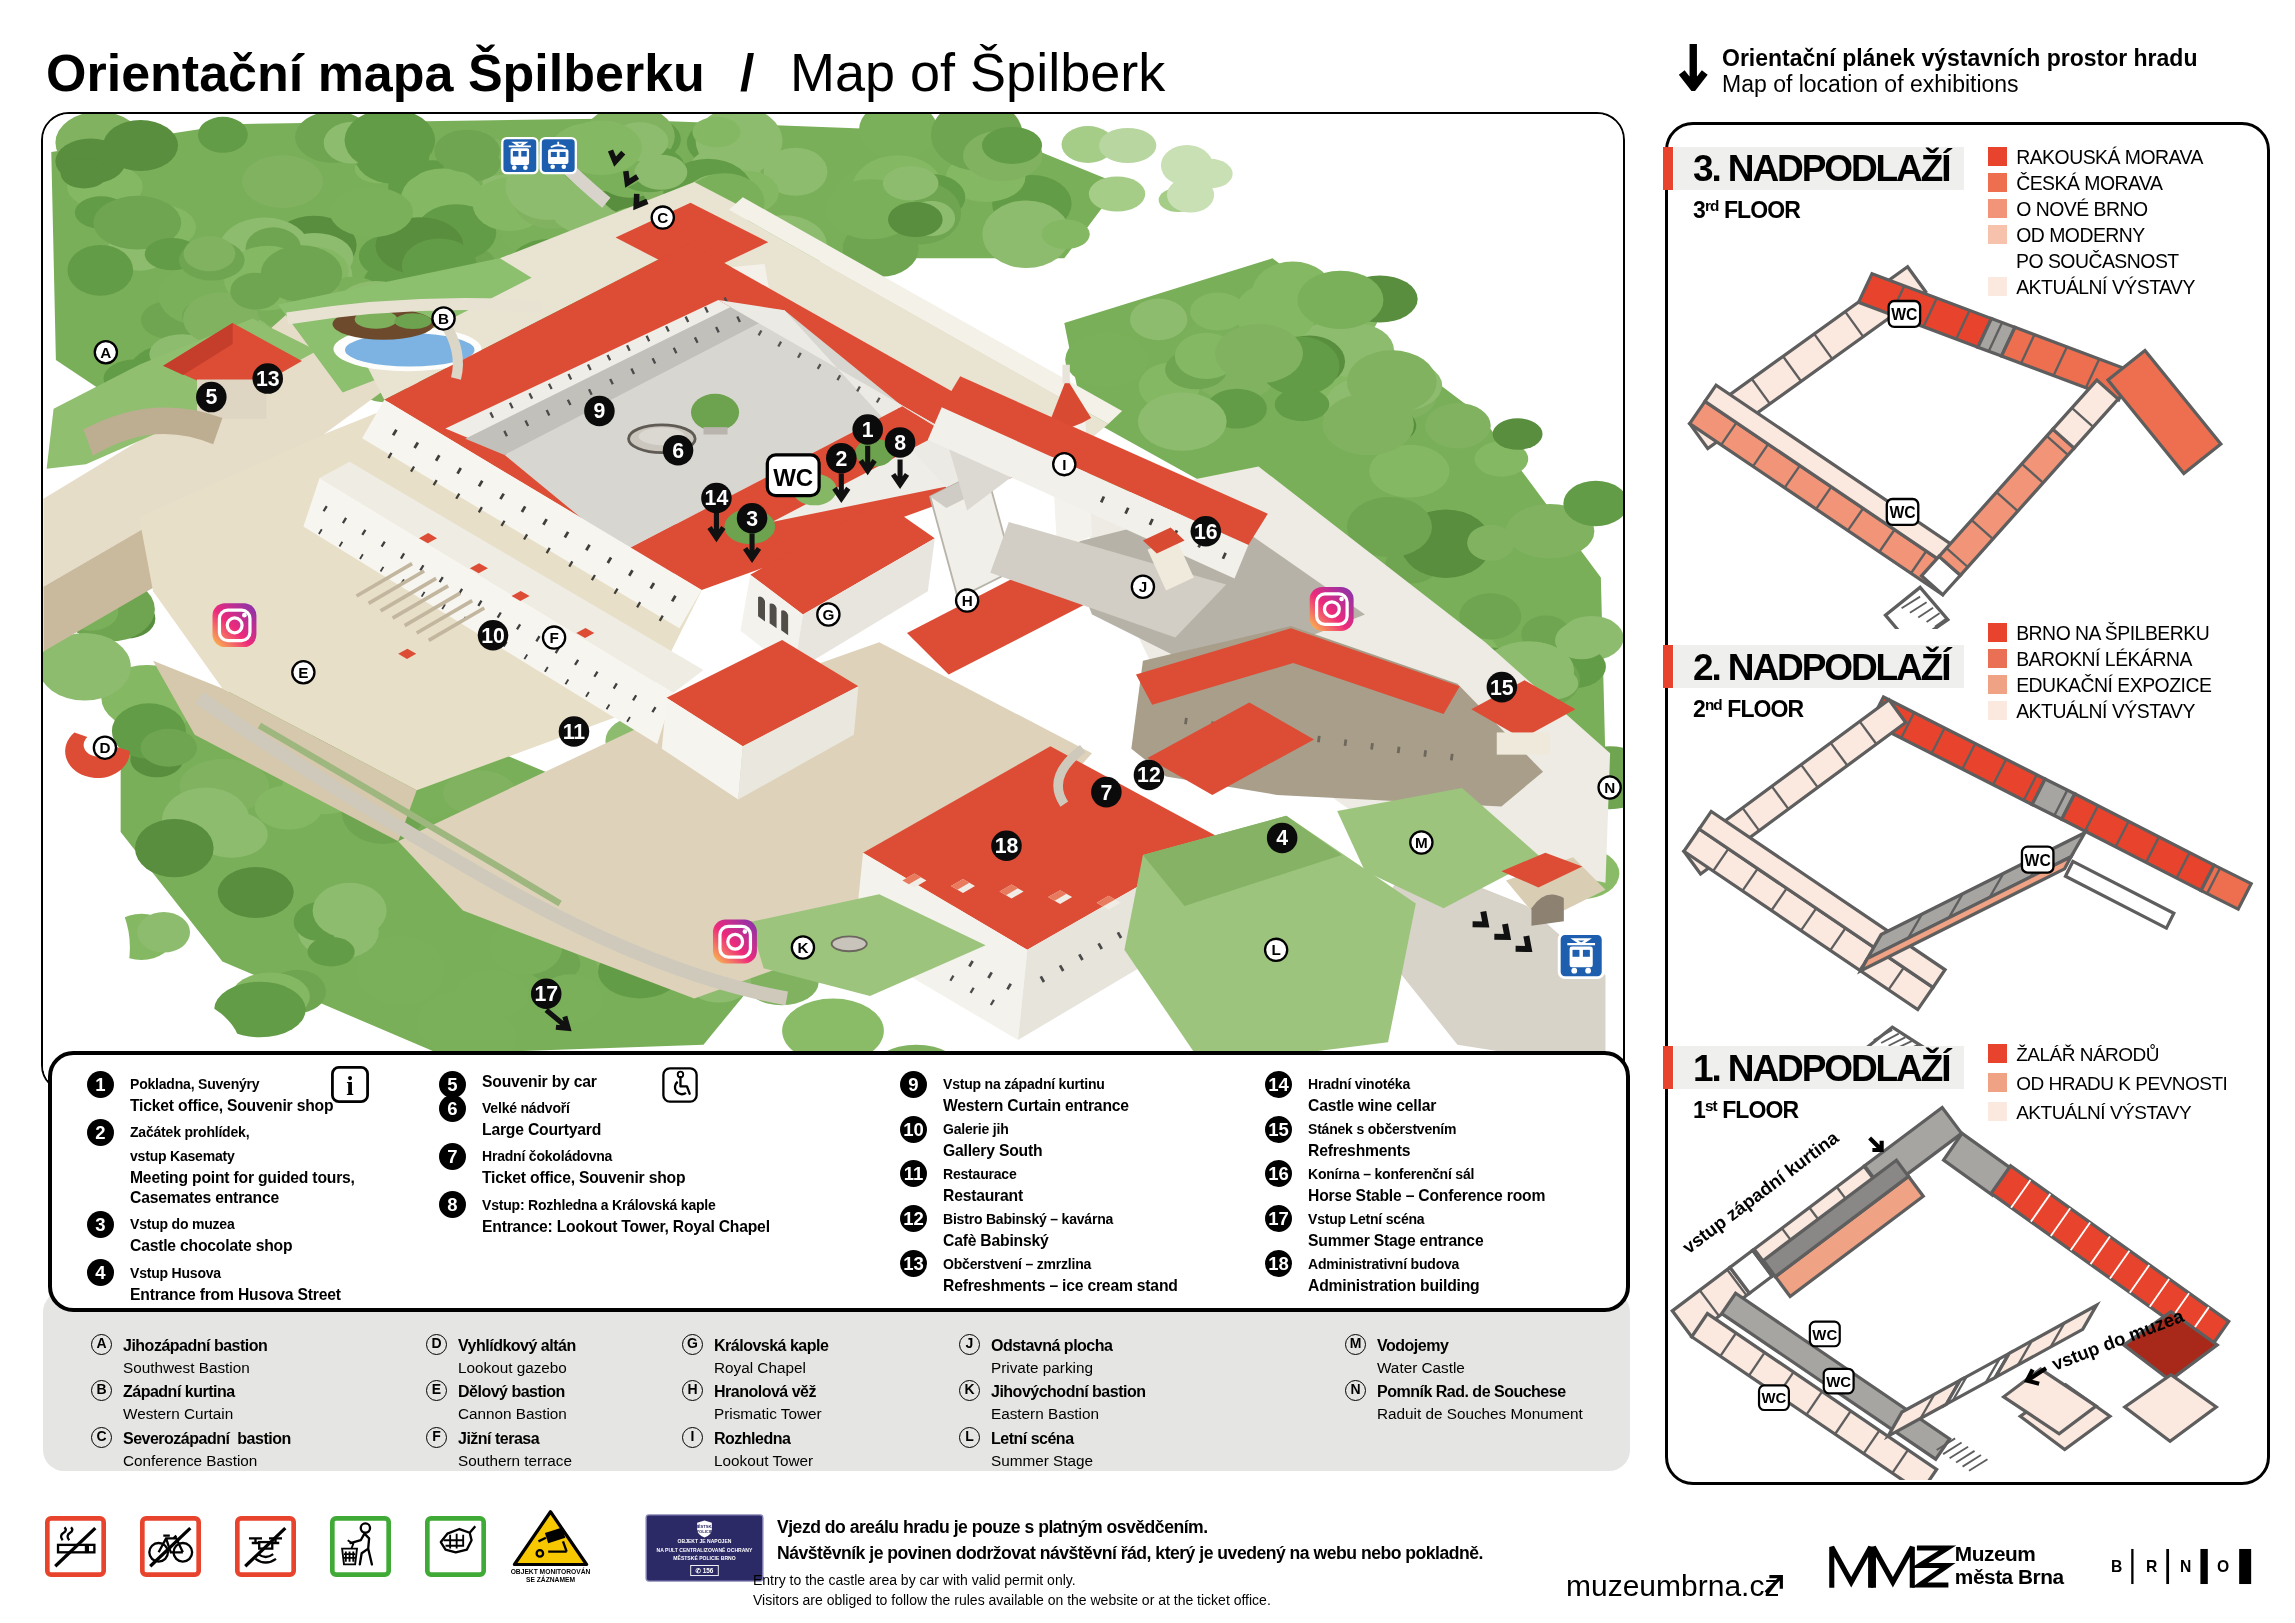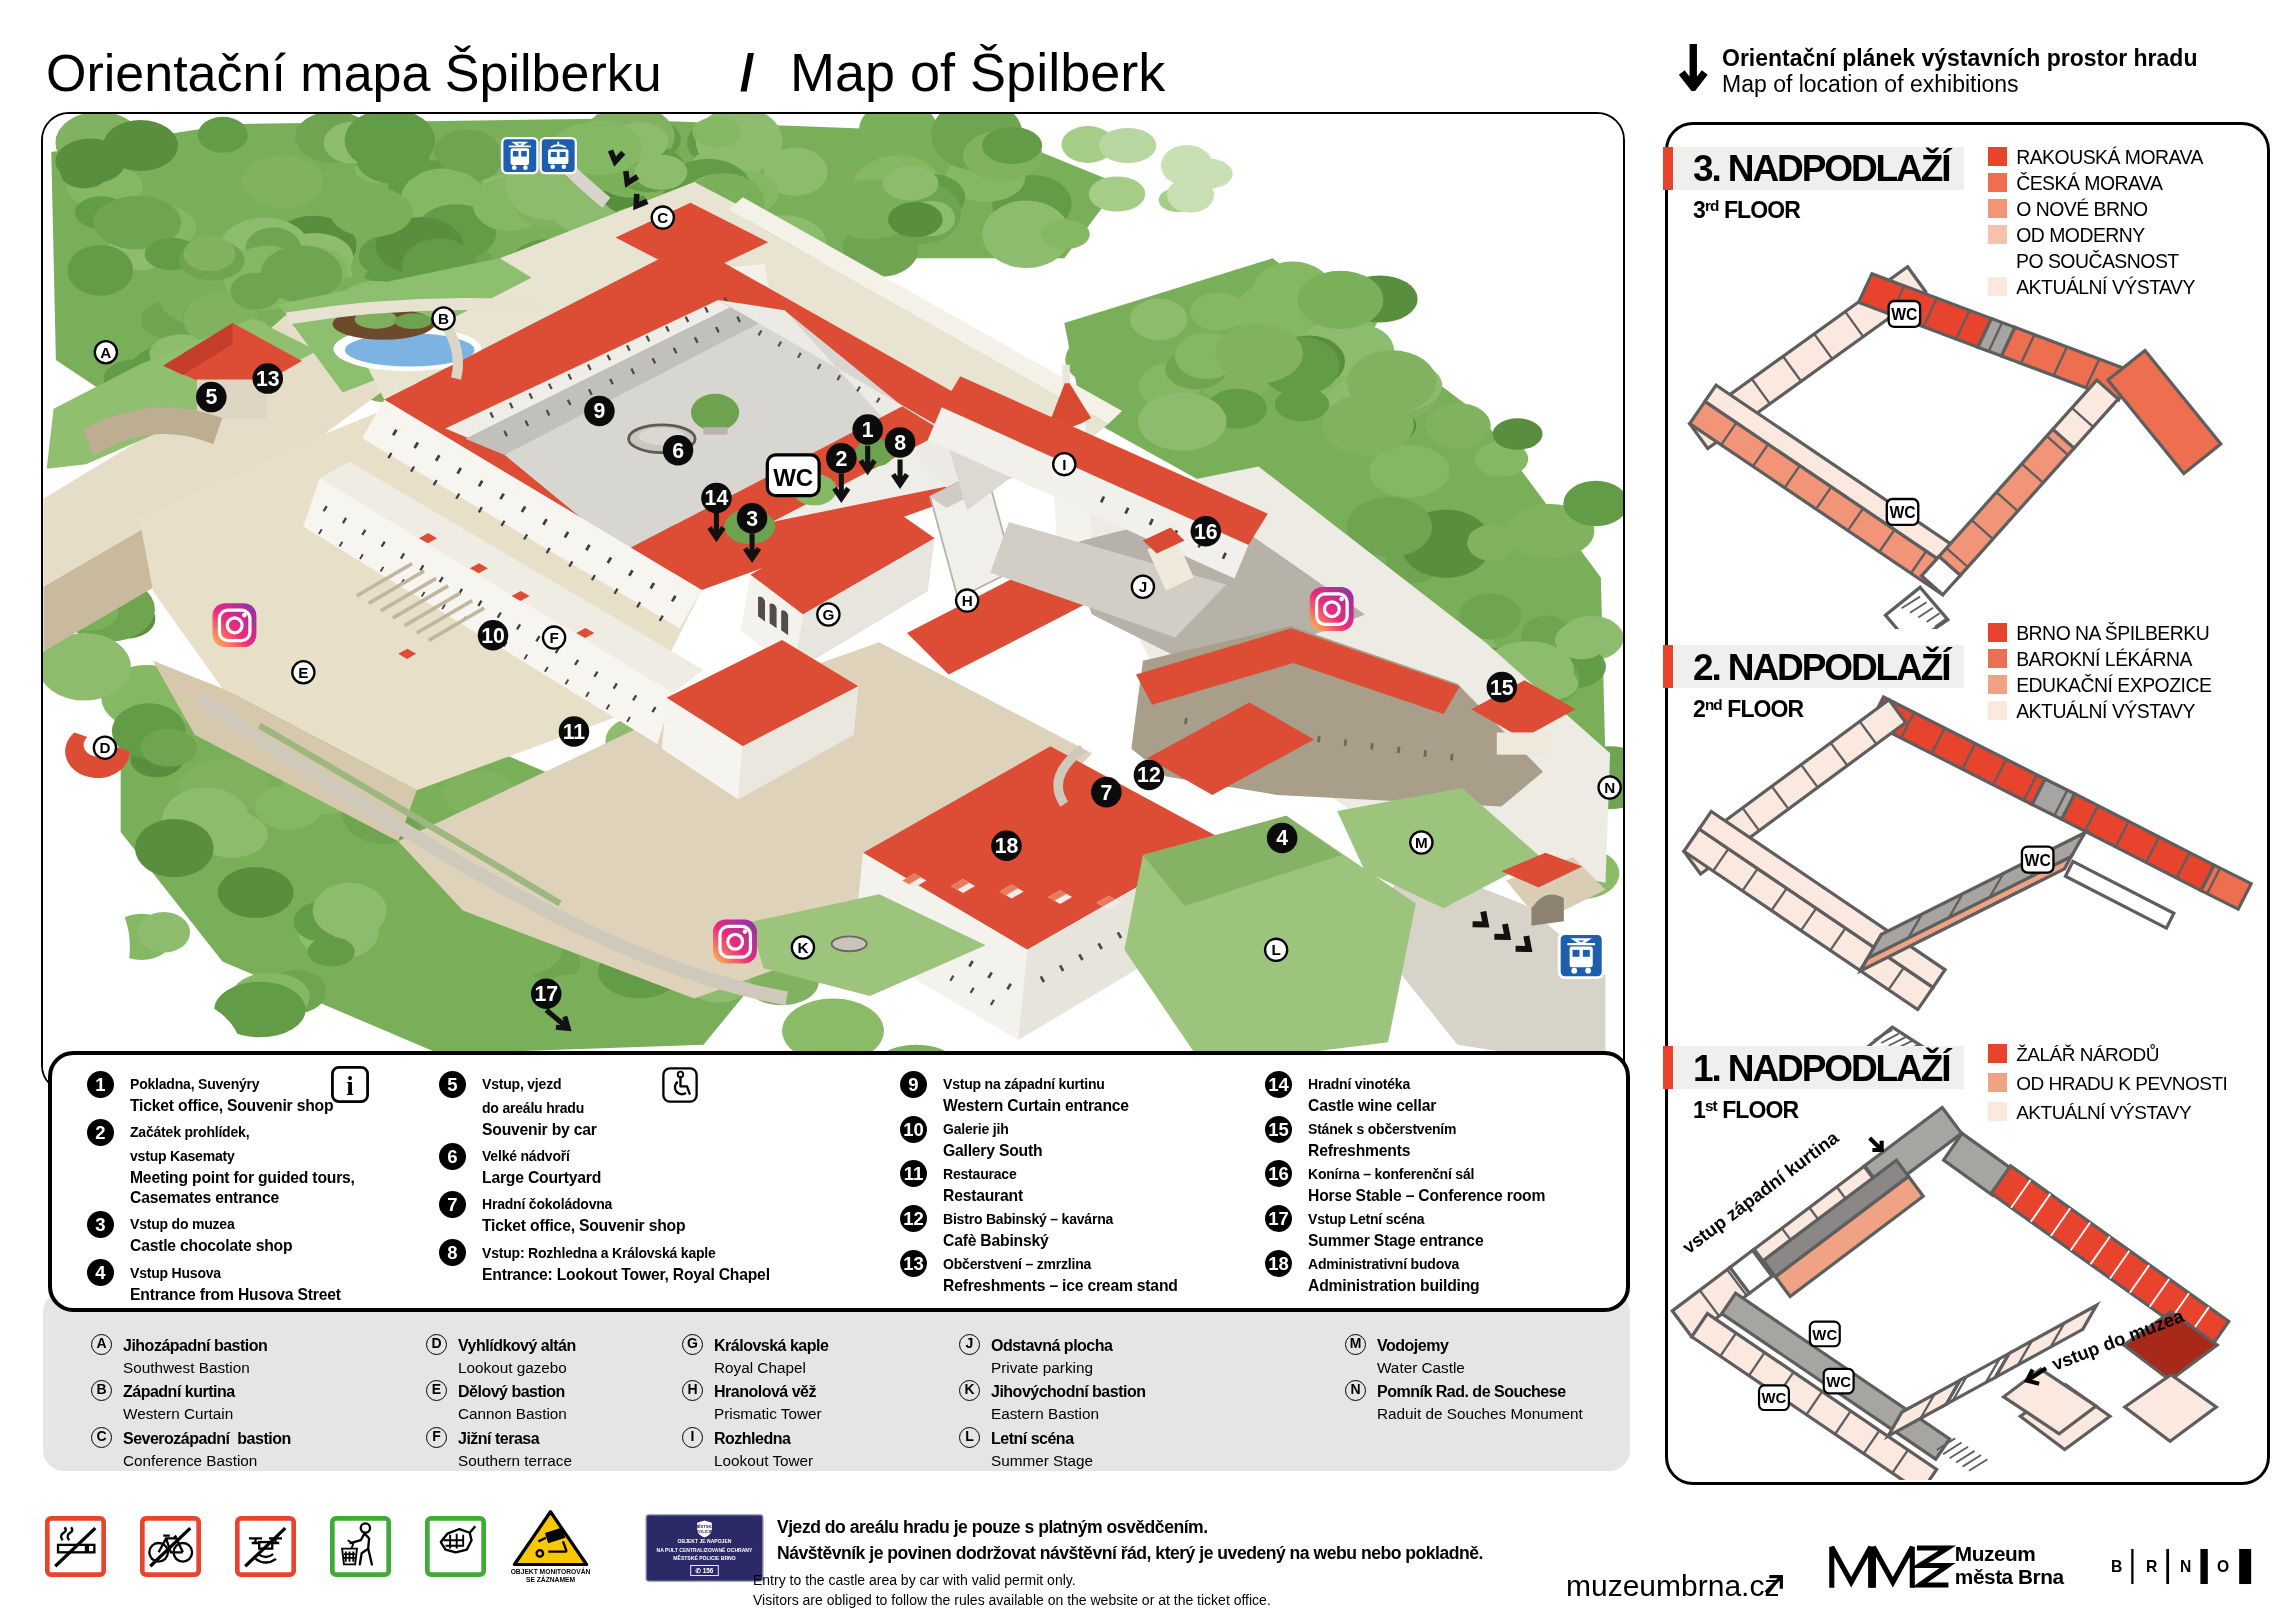--- a/index.html
+++ b/index.html
@@ -12,21 +12,21 @@
 .en1{font-size:15.7px;font-weight:bold;line-height:20px;letter-spacing:-0.2px}
 .letitem{position:relative;padding-left:32px;margin-bottom:2.3px;white-space:nowrap}
 .letc{position:absolute;left:0;top:0px;width:21px;height:21px;border-radius:50%;border:1.9px solid #000;box-sizing:border-box;background:#e5e5e3;color:#000;font-weight:bold;font-size:14px;text-align:center;line-height:17.6px}
 .cz2{font-size:16px;font-weight:bold;letter-spacing:-0.5px;line-height:23px}
 .en2{font-size:15.3px;line-height:21px}
 .tight .numitem{margin-bottom:0.9px}
 </style>
 </head>
 <body>
 
-<div class="abs" style="left:46px;top:43px;font-size:52px;font-weight:normal;white-space:nowrap">Orientační mapa Špilberku</div>
+<div class="abs" style="left:46px;top:43px;font-size:52px;font-weight:bold;white-space:nowrap">Orientační mapa Špilberku</div>
 
 <div class="abs" style="left:740px;top:43px;font-size:52px;font-weight:bold">/</div>
 
 <div class="abs" style="left:790px;top:41px;font-size:54px;white-space:nowrap">Map of Špilberk</div>
 
 <svg class="abs" style="left:1678px;top:44px" width="30.5" height="47" viewBox="0 0 66 102">
 <path d="M33 0 L33 88 M8 62 L33 94 L58 62" fill="none" stroke="#000" stroke-width="16"></path>
 </svg>
 
 <div class="abs" style="left:1722px;top:45px;font-size:23px;font-weight:bold;white-space:nowrap">Orientační plánek výstavních prostor hradu</div>
@@ -922,21 +922,20 @@
 
 <svg class="abs" style="left:331px;top:1066px" width="38" height="37" viewBox="0 0 82 80">
     <rect x="3" y="3" width="76" height="74" rx="14" fill="#fff" stroke="#000" stroke-width="6"></rect>
     <text x="41" y="62" font-family="Liberation Serif,serif" font-size="58" font-weight="bold" text-anchor="middle">i</text>
   </svg>
 
 <div class="abs" style="left:439px;top:1072px;width:398px">
 
 <div class="numitem">
       <span class="numc">5</span>
-      <div class="cz1">Vstup, vjezd<br>do areálu hradu</div>
       <div class="en1">Souvenir by car</div>
     </div>
 
 <div class="numitem">
       <span class="numc">6</span>
       <div class="cz1">Velké nádvoří</div>
       <div class="en1">Large Courtyard</div>
     </div>
 
 <div class="numitem">

